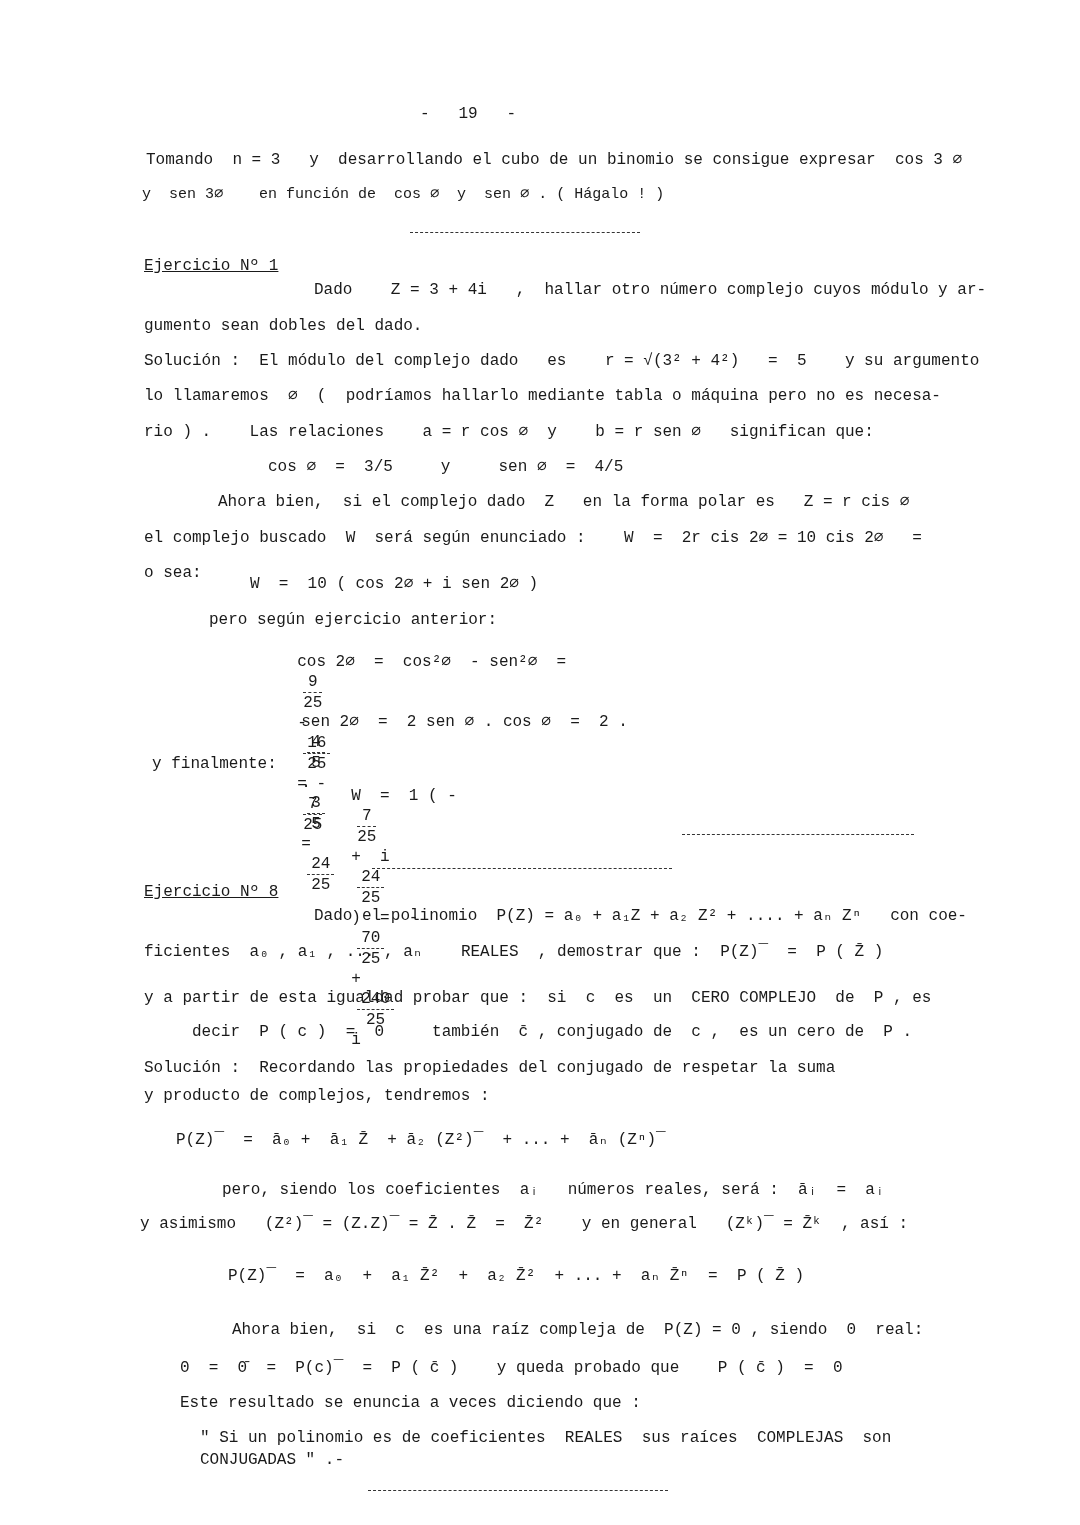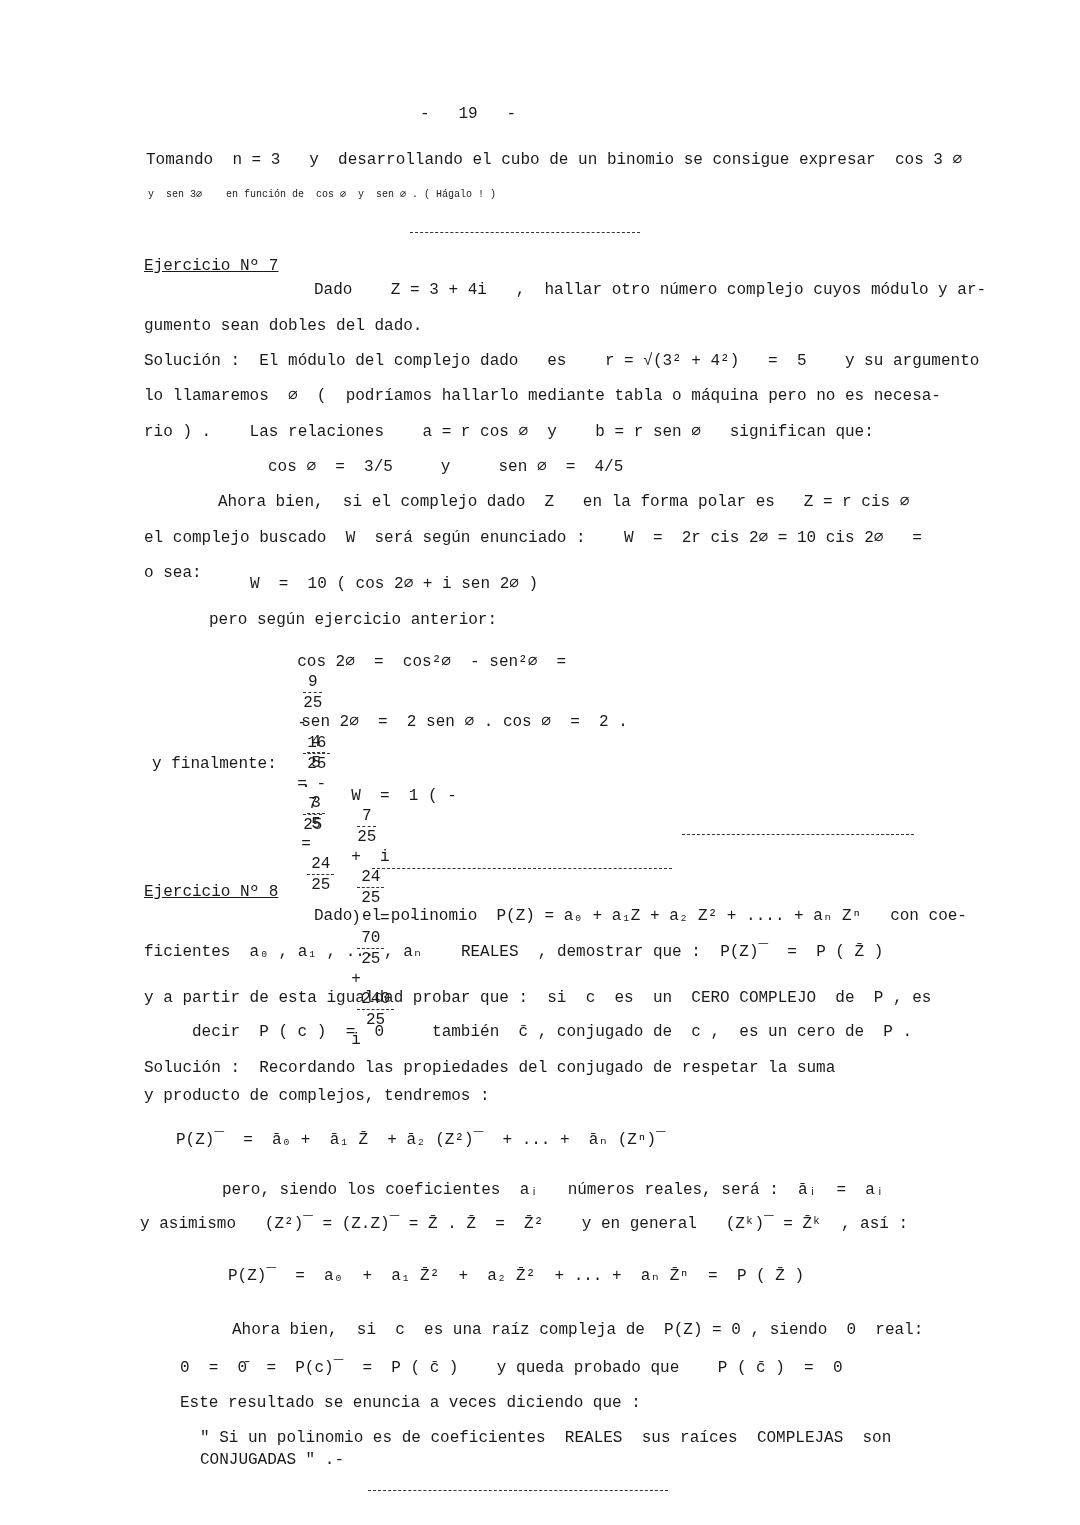--- a/index.html
+++ b/index.html
@@ -14,24 +14,24 @@
     .frac { display: inline-block; vertical-align: middle; text-align: center; margin: 0 6px; }
     .frac span { display: block; line-height: 20px; }
     .frac .num { border-bottom: 1.5px dashed #333; padding: 0 4px; }
   </style>
 </head>
 <body>
 
 <div class="ln" style="left:420px;top:104px;">-   19   -</div>
 
 <div class="ln" style="left:146px;top:150px;font-size:16px;">Tomando  n = 3   y  desarrollando el cubo de un binomio se consigue expresar  cos 3 ∅</div>
-<div class="ln" style="left:148px;top:185px;font-size:10px;">y  sen 3∅    en función de  cos ∅  y  sen ∅ . ( Hágalo ! )</div>
+<div class="ln" style="left:142px;top:185px;font-size:15px;">y  sen 3∅    en función de  cos ∅  y  sen ∅ . ( Hágalo ! )</div>
 <div class="sep" style="left:410px;top:232px;width:230px;"></div>
 
-<div class="ln ul" style="left:144px;top:256px;">Ejercicio Nº 7</div>
+<div class="ln ul" style="left:144px;top:256px;">Ejercicio Nº 1</div>
 <div class="ln" style="left:314px;top:280px;">Dado    Z = 3 + 4i   ,  hallar otro número complejo cuyos módulo y ar-</div>
 <div class="ln" style="left:144px;top:316px;">gumento sean dobles del dado.</div>
 <div class="ln" style="left:144px;top:351px;">Solución :  El módulo del complejo dado   es    r = √(3² + 4²)   =  5    y su argumento</div>
 <div class="ln" style="left:144px;top:386px;">lo llamaremos  ∅  (  podríamos hallarlo mediante tabla o máquina pero no es necesa-</div>
 <div class="ln" style="left:144px;top:422px;">rio ) .    Las relaciones    a = r cos ∅  y    b = r sen ∅   significan que:</div>
 <div class="ln" style="left:268px;top:457px;">cos ∅  =  3/5     y     sen ∅  =  4/5</div>
 <div class="ln" style="left:218px;top:492px;">Ahora bien,  si el complejo dado  Z   en la forma polar es   Z = r cis ∅</div>
 <div class="ln" style="left:144px;top:528px;">el complejo buscado  W  será según enunciado :    W  =  2r cis 2∅ = 10 cis 2∅   =</div>
 <div class="ln" style="left:144px;top:563px;">o sea:</div>
 <div class="ln" style="left:250px;top:574px;">W  =  10 ( cos 2∅ + i sen 2∅ )</div>

